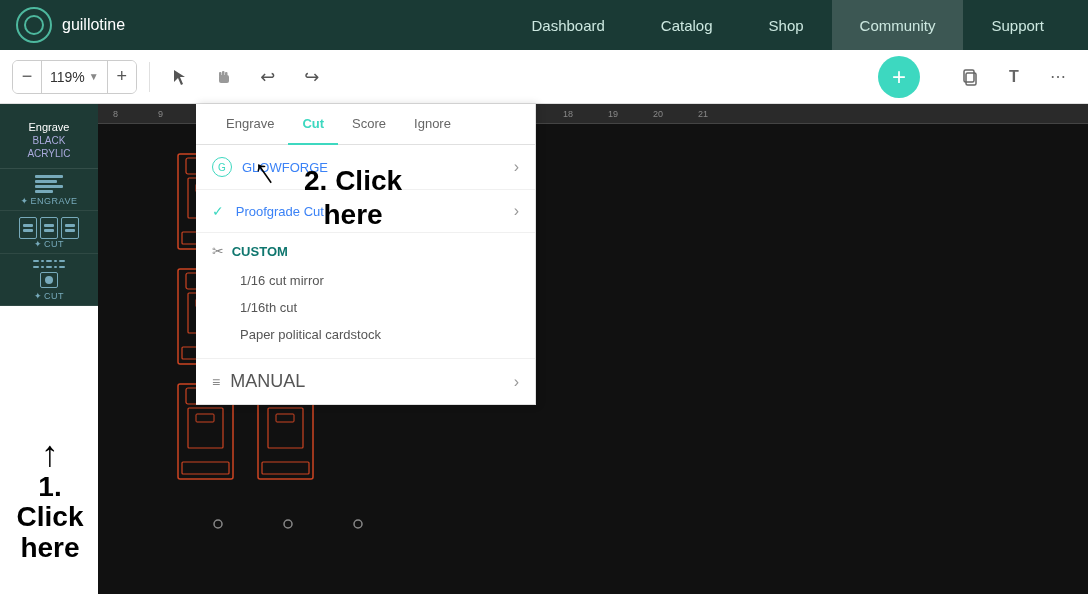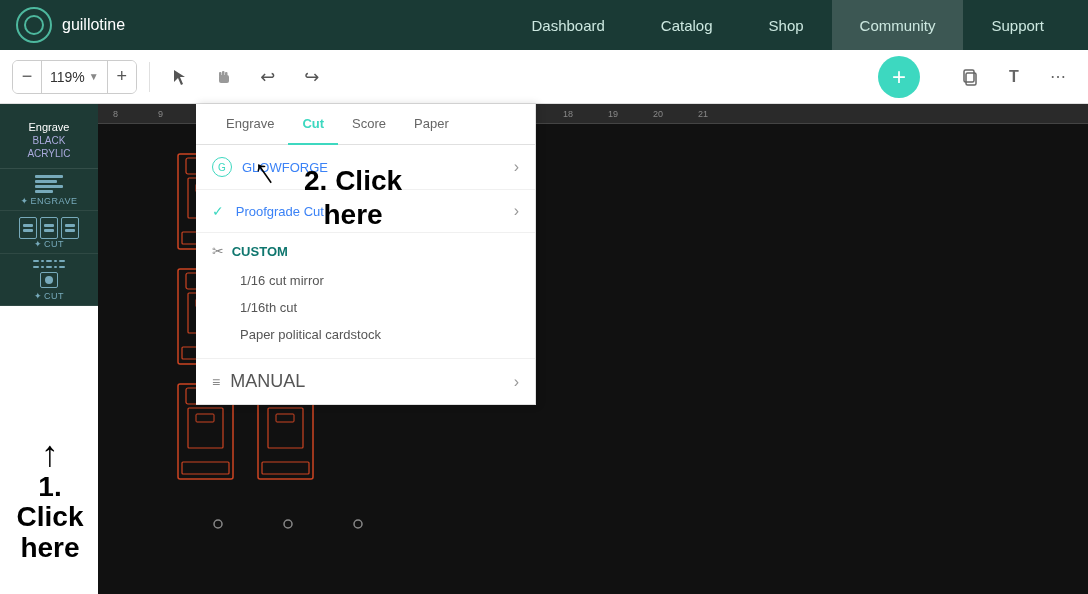--- a/index.html
+++ b/index.html
@@ -485,21 +485,21 @@
           <span style="font-size:38px;font-weight:900;position:absolute;left:-50px;top:-15px;transform:rotate(-35deg);">↑</span>
           <span style="white-space:pre-line;">2. Click
 here</span>
         </div>
       </div>
 
       <div class="panel-tabs">
         <div class="panel-tab">Engrave</div>
         <div class="panel-tab active">Cut</div>
         <div class="panel-tab">Score</div>
-        <div class="panel-tab">Paper</div>
+        <div class="panel-tab">Ignore</div>
       </div>
 
       <div class="panel-section">
         <div class="panel-section-icon">G</div>
         <span class="panel-section-label">GLOWFORGE</span>
         <span class="panel-section-arrow">›</span>
       </div>
 
       <div class="panel-section">
         <span class="panel-section-check">✓</span>

